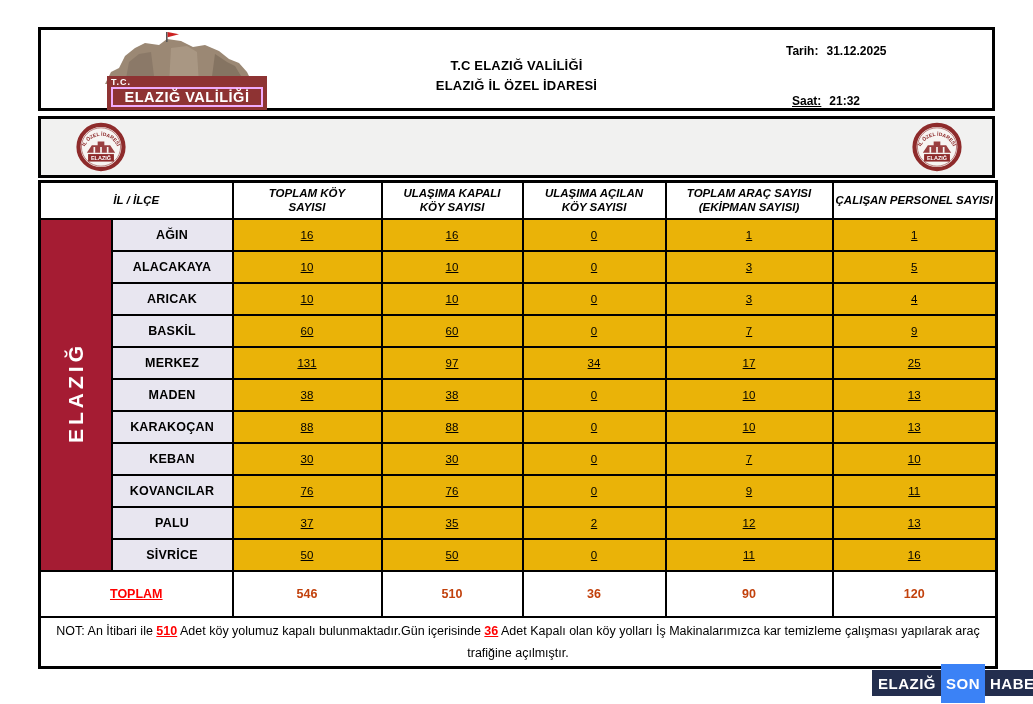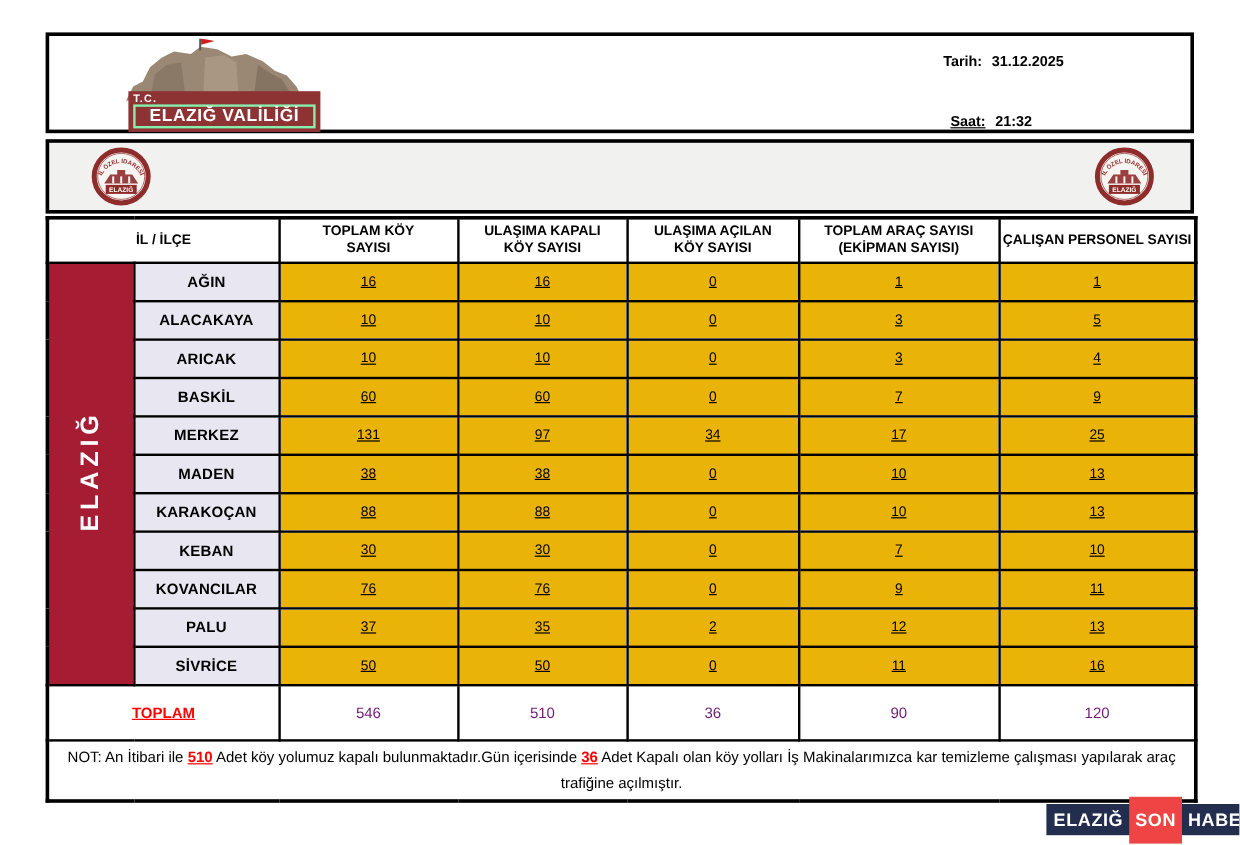--- a/index.html
+++ b/index.html
@@ -16,21 +16,21 @@
     border:3px solid #000; background:#fff;
   }
   .gov-logo { position:absolute; left:38px; top:2px; width:205px; height:78px; }
   .gov-castle { position:absolute; left:20px; top:0; width:165px; height:52px; }
   .gov-logo-box {
     position:absolute; left:0; top:44px; width:160px; height:34px;
     background:#8e3333; padding:1px 4px 3px 4px; z-index:2;margin-left:28px;
   }
   .gov-tc { color:#fff; font-size:9px; font-weight:bold; line-height:10px; letter-spacing:1px; }
   .gov-name {
-    border:2px solid #86efac; color:#fff; font-weight:bold; font-size:14.5px;
+    border:2px solid #f0abfc; color:#fff; font-weight:bold; font-size:14.5px;
     text-align:center; line-height:16px; letter-spacing:0.5px; white-space:nowrap;
   }
   .header-title {
     position:absolute; left:50%; transform:translateX(-50%); top:26px;
     text-align:center; font-weight:bold; font-size:13px; line-height:20px; letter-spacing:0.2px;
   }
   .datetime { position:absolute; left:745px; top:8px; width:205px; font-size:12px; font-weight:bold; }
   .dt-row-date { position:absolute; left:0; top:6px; }
   .dt-row-time { position:absolute; left:6px; top:56px; }
   .dt-label { margin-right:8px;text-align:center; }
@@ -51,47 +51,47 @@
 
   
   table.main {
     position:absolute; left:38px; top:180px; width:957px;
     border-collapse:collapse; table-layout:fixed; border:3px solid #000;
   }
   table.main th, table.main td {
     border:2px solid #000; text-align:center; vertical-align:middle;
     overflow:hidden;
   }
-  tr.head-row { height:37px; }
+  tr.head-row { height:37px;font-style:italic; }
   tr.head-row th { font-size:11.5px; font-weight:bold; line-height:14px; white-space:pre-line; background:#fff; }
   tr.data-row { height:32px; }
   td.province-cell { background:#a51c33; }
   .province-text {
     display:inline-block; writing-mode:vertical-rl; transform:rotate(180deg);
     color:#fff; font-weight:bold; font-size:21px; letter-spacing:4px; line-height:1;
   }
   td.district-cell { background:#e8e6f0; font-weight:bold; font-size:12.5px; letter-spacing:0.2px; }
   td.value-cell { background:#eab308; font-size:11.5px;text-decoration:underline; }
   tr.total-row { height:46px; }
   td.total-label { font-weight:bold; font-size:12.5px; color:#ff0000; text-decoration:underline; background:#fff; }
-  td.total-val { font-weight:normal; font-size:12.5px; color:#701a75; background:#fff; }
+  td.total-val { font-weight:bold; font-size:12.5px; color:#c2410c; background:#fff; }
   tr.note-row { height:42px; }
   td.note-cell {
     text-align:left; vertical-align:middle; padding:2px 7px;
     font-size:12.5px; line-height:22px; background:#fff;
   }
   .note-num { color:#ff0000; font-weight:bold; text-decoration:underline; }
 
   
   .footer-logo {
     position:absolute; left:872px; top:670px; height:26px;
     background:#232e4e; display:flex; align-items:center; gap:5px;
     padding:0 6px; color:#fff; font-weight:bold; font-size:15px; letter-spacing:0.5px;
   }
-  .footer-son { background:#ef4444; padding:11px 5px; }
+  .footer-son { background:#3b82f6; padding:11px 5px; }
 </style>
 </head>
 <body>
 
 <div class="page">
 
   <div class="header-box">
     <div class="gov-logo">
       <svg class="gov-castle" viewBox="0 0 165 52" aria-hidden="true">
         <path fill="#97robot" d="M0 0"></path>
@@ -99,20 +99,24 @@
         <path fill="#7e6e5e" opacity="0.55" d="M26 52 L30 30 L40 22 L52 20 L56 52 Z"></path>
         <path fill="#b3a28e" opacity="0.6" d="M70 52 L72 16 L88 14 L98 20 L100 52 Z"></path>
         <path fill="#6f6050" opacity="0.5" d="M112 52 L116 22 L128 30 L136 34 L142 44 L144 52 Z"></path>
         <rect x="67" y="0" width="1.6" height="10" fill="#555"></rect>
         <path d="M68.6 0 L80 2.2 L68.6 5.2 Z" fill="#cc2222"></path>
       </svg>
       <div class="gov-logo-box">
         <div class="gov-tc">T.C.</div>
         <div class="gov-name">ELAZIĞ VALİLİĞİ</div>
       </div>
+    </div>
+    <div class="header-title">
+      <div>T.C ELAZIĞ VALİLİĞİ</div>
+      <div>ELAZIĞ İL ÖZEL İDARESİ</div>
     </div>
     <div class="datetime">
       <div class="dt-row-date">
         <span class="dt-label">Tarih:</span><span>31.12.2025</span>
       </div>
       <div class="dt-row-time">
         <span class="dt-label u">Saat:</span><span>21:32</span>
       </div>
     </div>
   </div>

